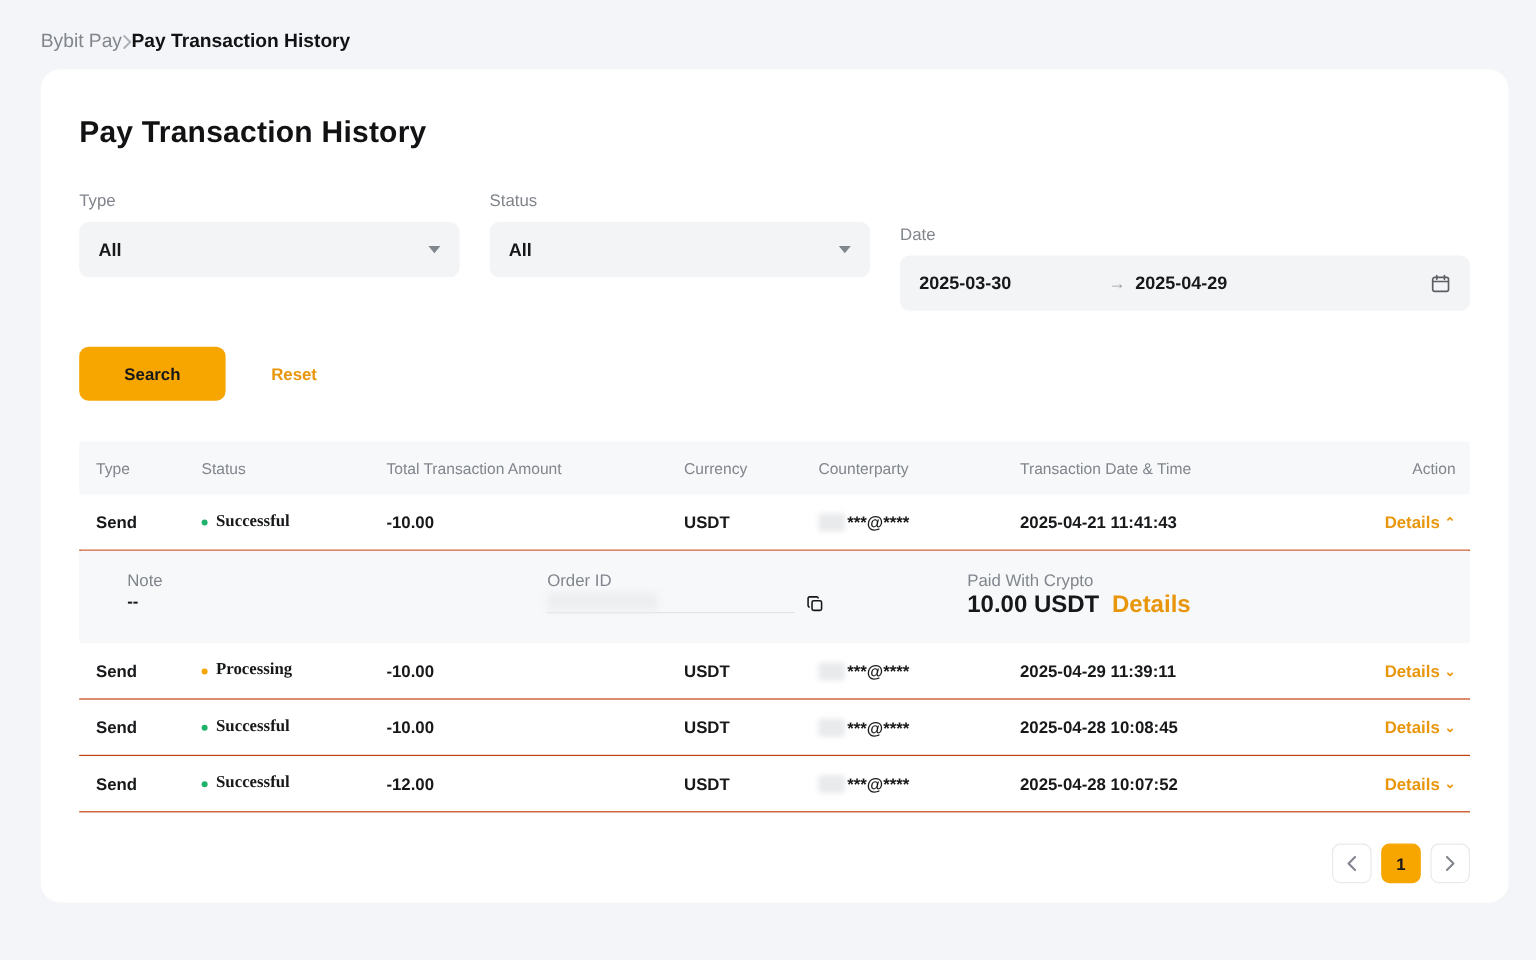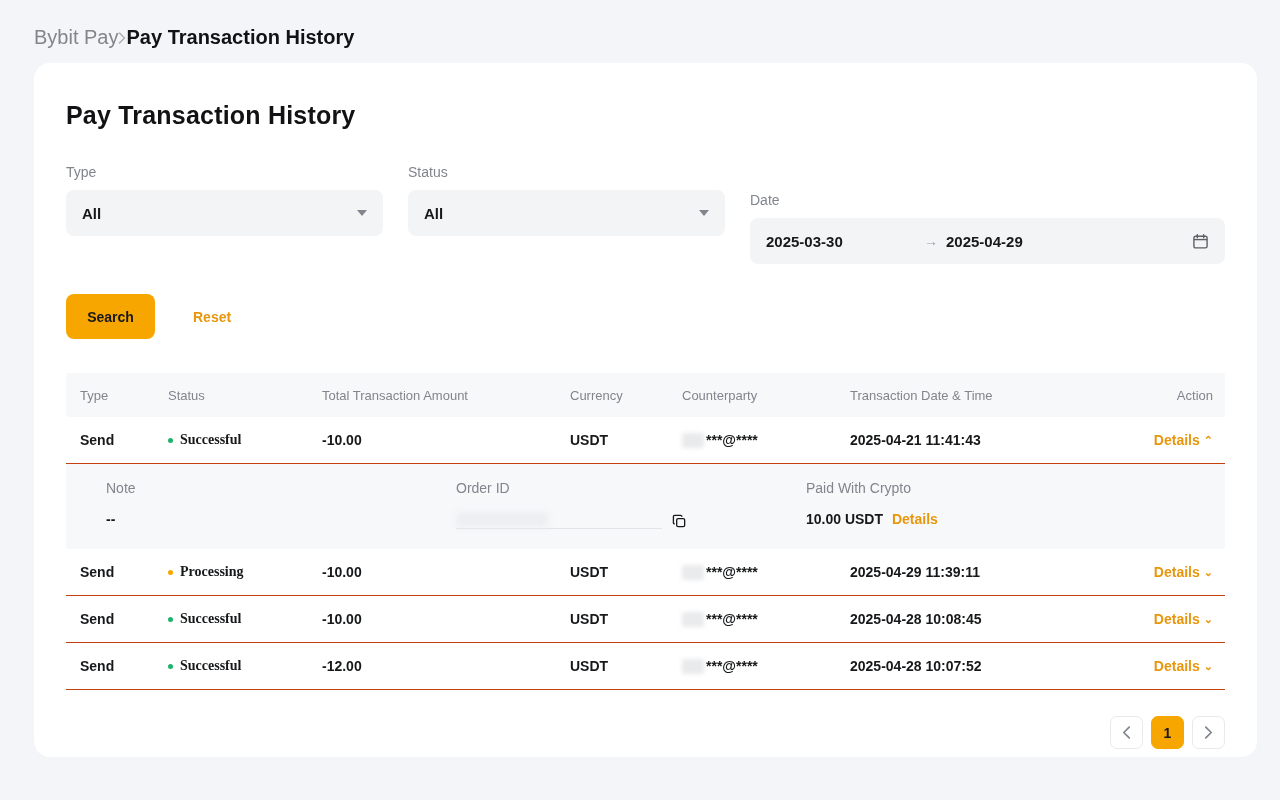--- a/index.html
+++ b/index.html
@@ -6,21 +6,21 @@
   html, body { width: 1280px; height: 800px; }
   body {
     background: #f3f5f8;
     font-family: "Liberation Sans", sans-serif;
     color: #17181a;
     overflow: hidden;
   }
   
   .breadcrumb {
     display: flex; align-items: center; 
-    padding: 26px 0 0 34px; font-size: 20px;
+    padding: 26px 0 0 34px; font-size: 16px;
   }
   .crumb-parent { color: #81858c; cursor: pointer; }
   .crumb-sep { color: #adb1b8; display: flex; align-items: center; }
   .crumb-current { color: #121214; font-weight: 700; }
 
   
   .card {
     margin: 14px 23px 0 34px;
     height: 694px;
     background: #ffffff;
@@ -46,21 +46,21 @@
     border-top: 6px solid #81858c;
   }
   .date-arrow { color: #9ca0a6; font-size: 14px; font-weight: 400; padding: 0 8px; }
   .cal-icon { margin-left: auto; display: flex; align-items: center; color: #5b5e63; }
   .date-start { width: 150px; }
   .date-mid { flex: 1; text-align: left; }
 
   
   .actions-row { display: flex; align-items: center; gap: 38px; margin-top: 30px; }
   .btn-search {
-    width: 89px; height: 45px; background: #f7a600; border: none; border-radius: 8px;
+    width: 122px; height: 45px; background: #f7a600; border: none; border-radius: 8px;
     font-family: inherit; font-size: 14px; font-weight: 700; color: #17181a; cursor: pointer;
   }
   .link-reset { color: #e8960c; font-size: 14px; font-weight: 700; cursor: pointer; }
 
   
   .table { margin-top: 34px; }
   .trow {
     display: grid;
     grid-template-columns: 88px 154px 248px 112px 168px 286px 1fr;
     align-items: center;
@@ -81,32 +81,32 @@
     filter: blur(2px); border-radius: 2px; vertical-align: middle; margin-right: 2px;
   }
   .cp-text { vertical-align: middle; }
 
   
   .detail-panel {
     background: #f7f8fa; border-radius: 2px;
     display: grid; grid-template-columns: 350px 350px 1fr;
     padding: 16px 12px 20px 40px;
   }
-  .d-label { font-size: 14px; color: #81858c; margin-bottom: 15px; }
+  .d-label { font-size: 14px; color: #81858c; margin-bottom: 2px; }
   .d-value { font-size: 14px; font-weight: 700; color: #17181a; }
   .order-value { display: flex; align-items: flex-end; gap: 10px; }
   .order-blur-line {
     width: 206px; border-bottom: 1px solid #e2e4e8; height: 18px; position: relative;
   }
   .order-blur {
     position: absolute; left: 0; top: 1px; width: 92px; height: 15px;
     background: #eceef0; filter: blur(3px); border-radius: 2px;
   }
   .copy-icon { cursor: pointer; color: #17181a; display: flex; align-items: center; }
-  .paid-line { font-size: 14px; }
+  .paid-line { font-size: 20px; }
   .paid-amount { font-weight: 700; color: #17181a; }
   .paid-details { color: #e8960c; font-weight: 700; margin-left: 5px; cursor: pointer; }
 
   
   .pagination { display: flex; justify-content: flex-end; gap: 8px; margin-top: 26px; }
   .pg-btn {
     width: 33px; height: 33px; border: 1px solid #e7e9ec; border-radius: 7px;
     background: #ffffff; display: flex; align-items: center; justify-content: center;
     color: #81858c; font-size: 13px; cursor: pointer; font-family: inherit;
   }

